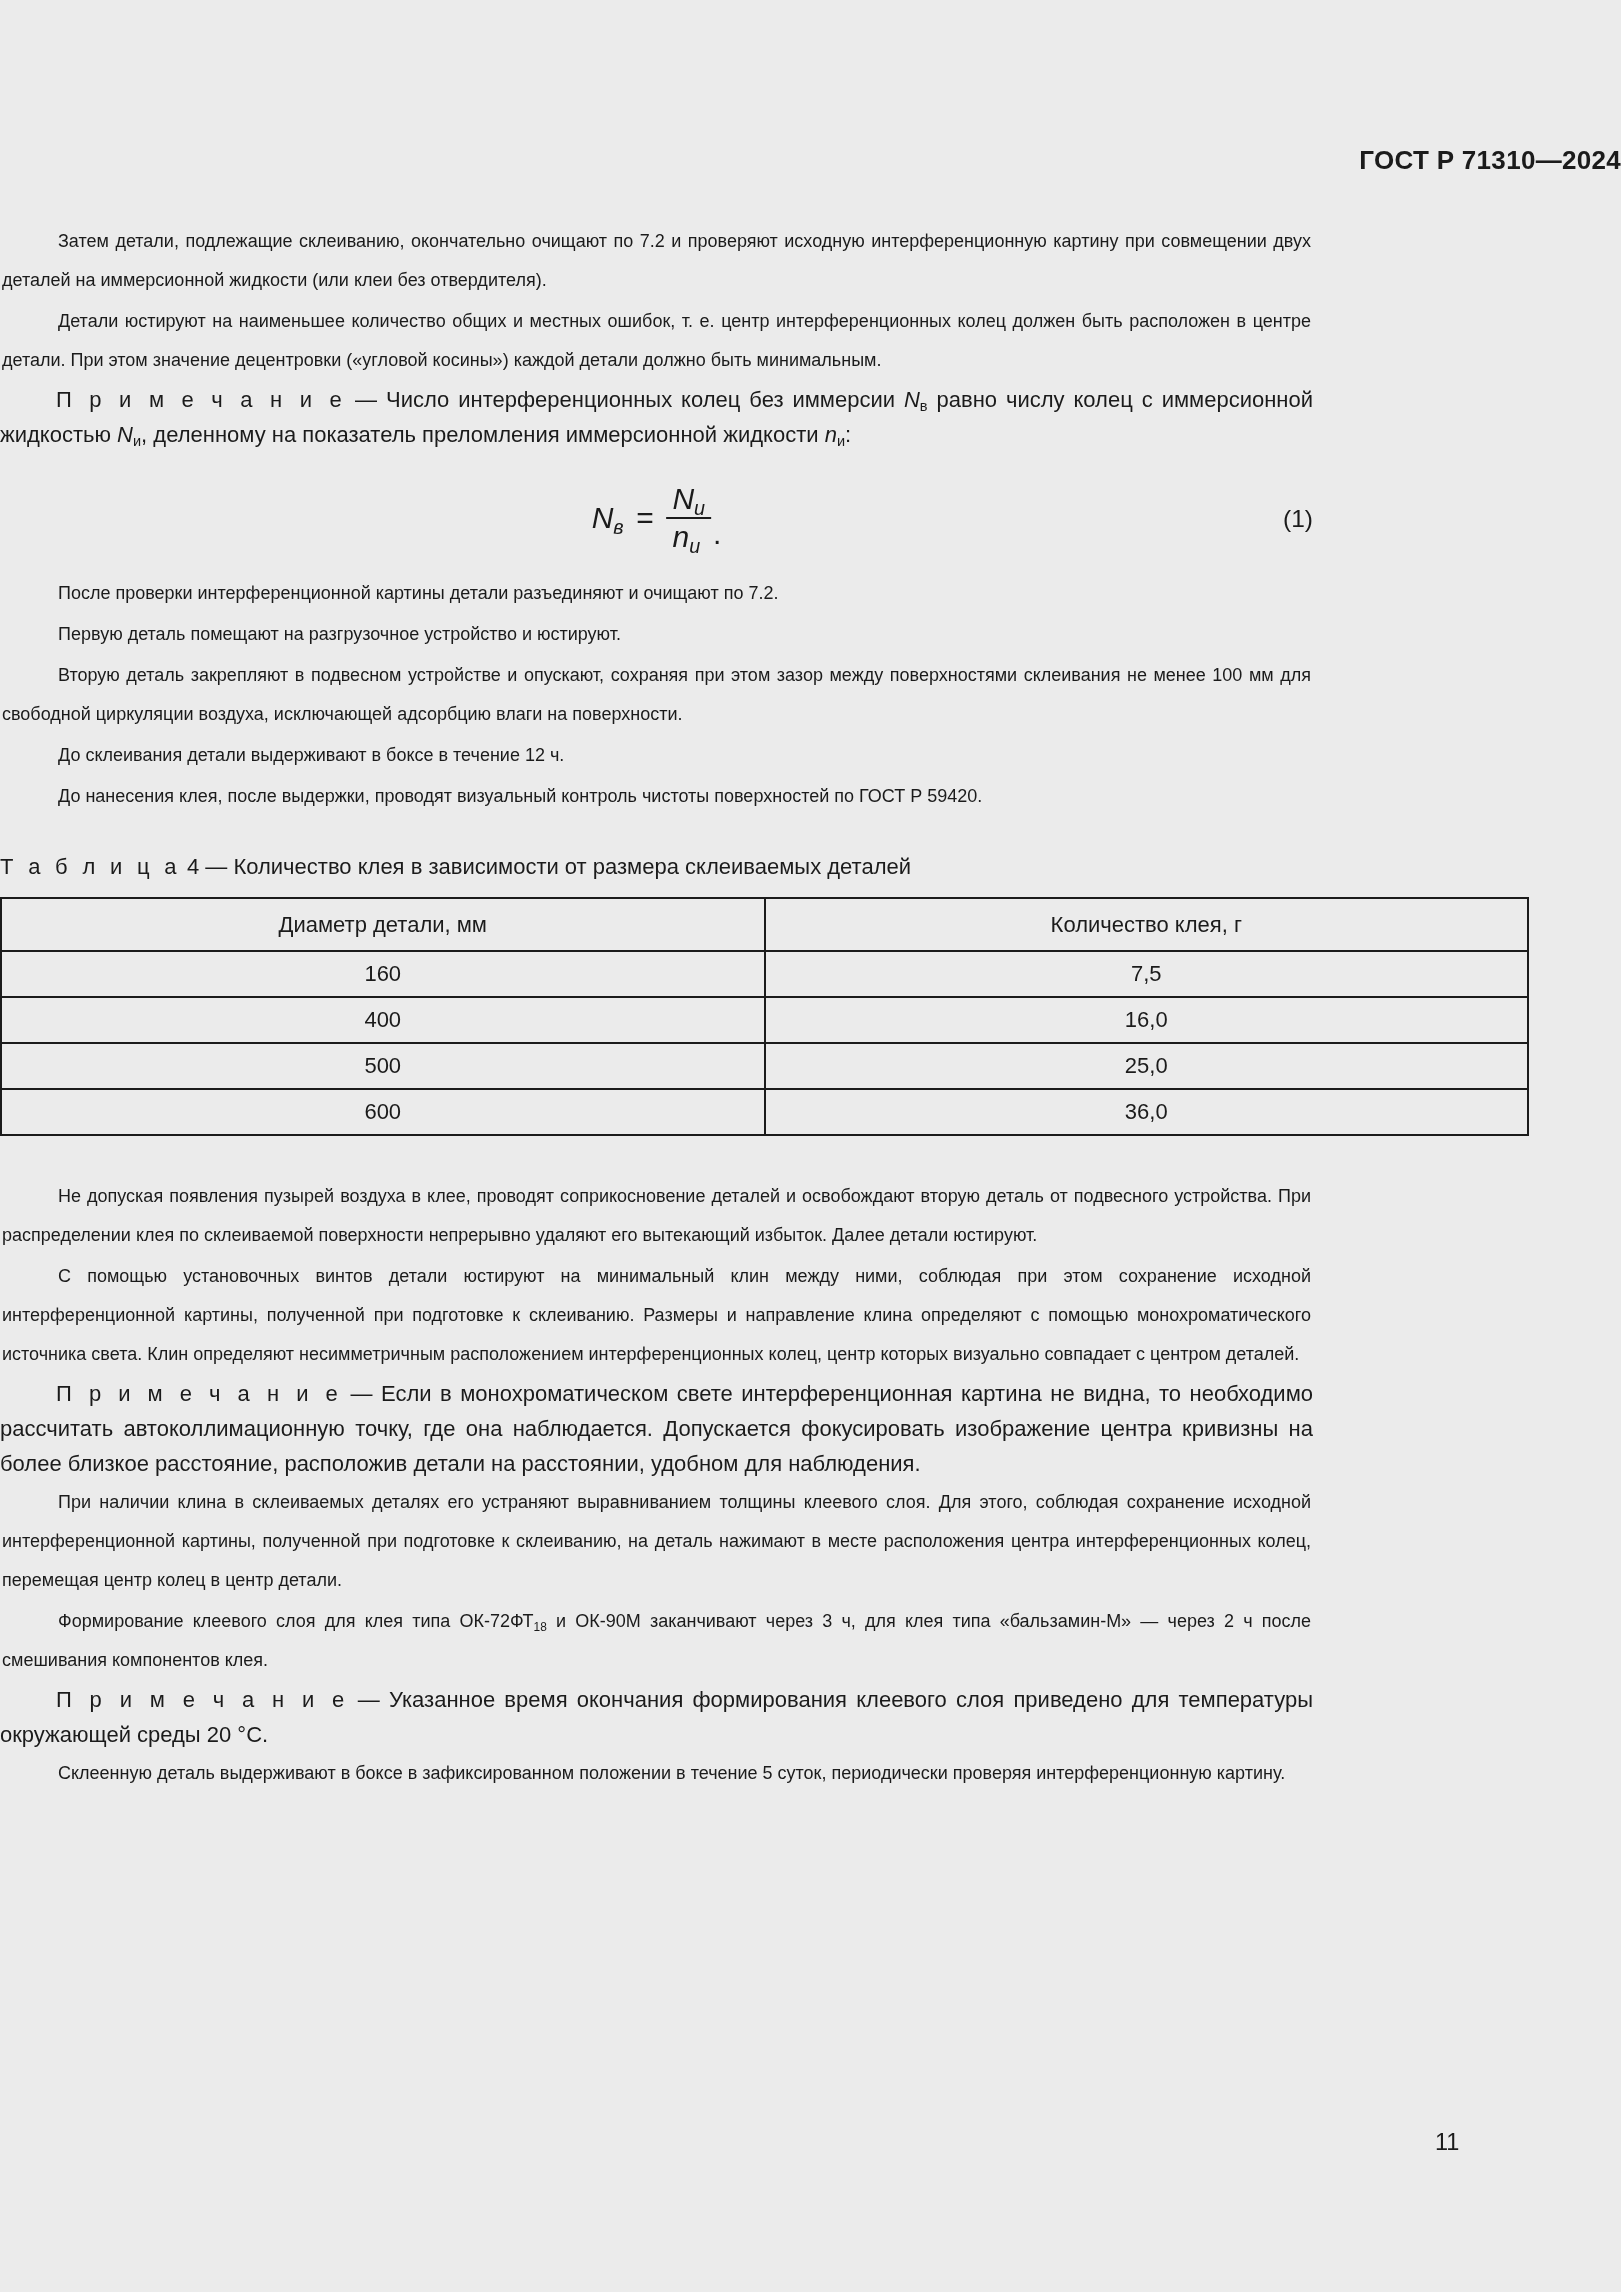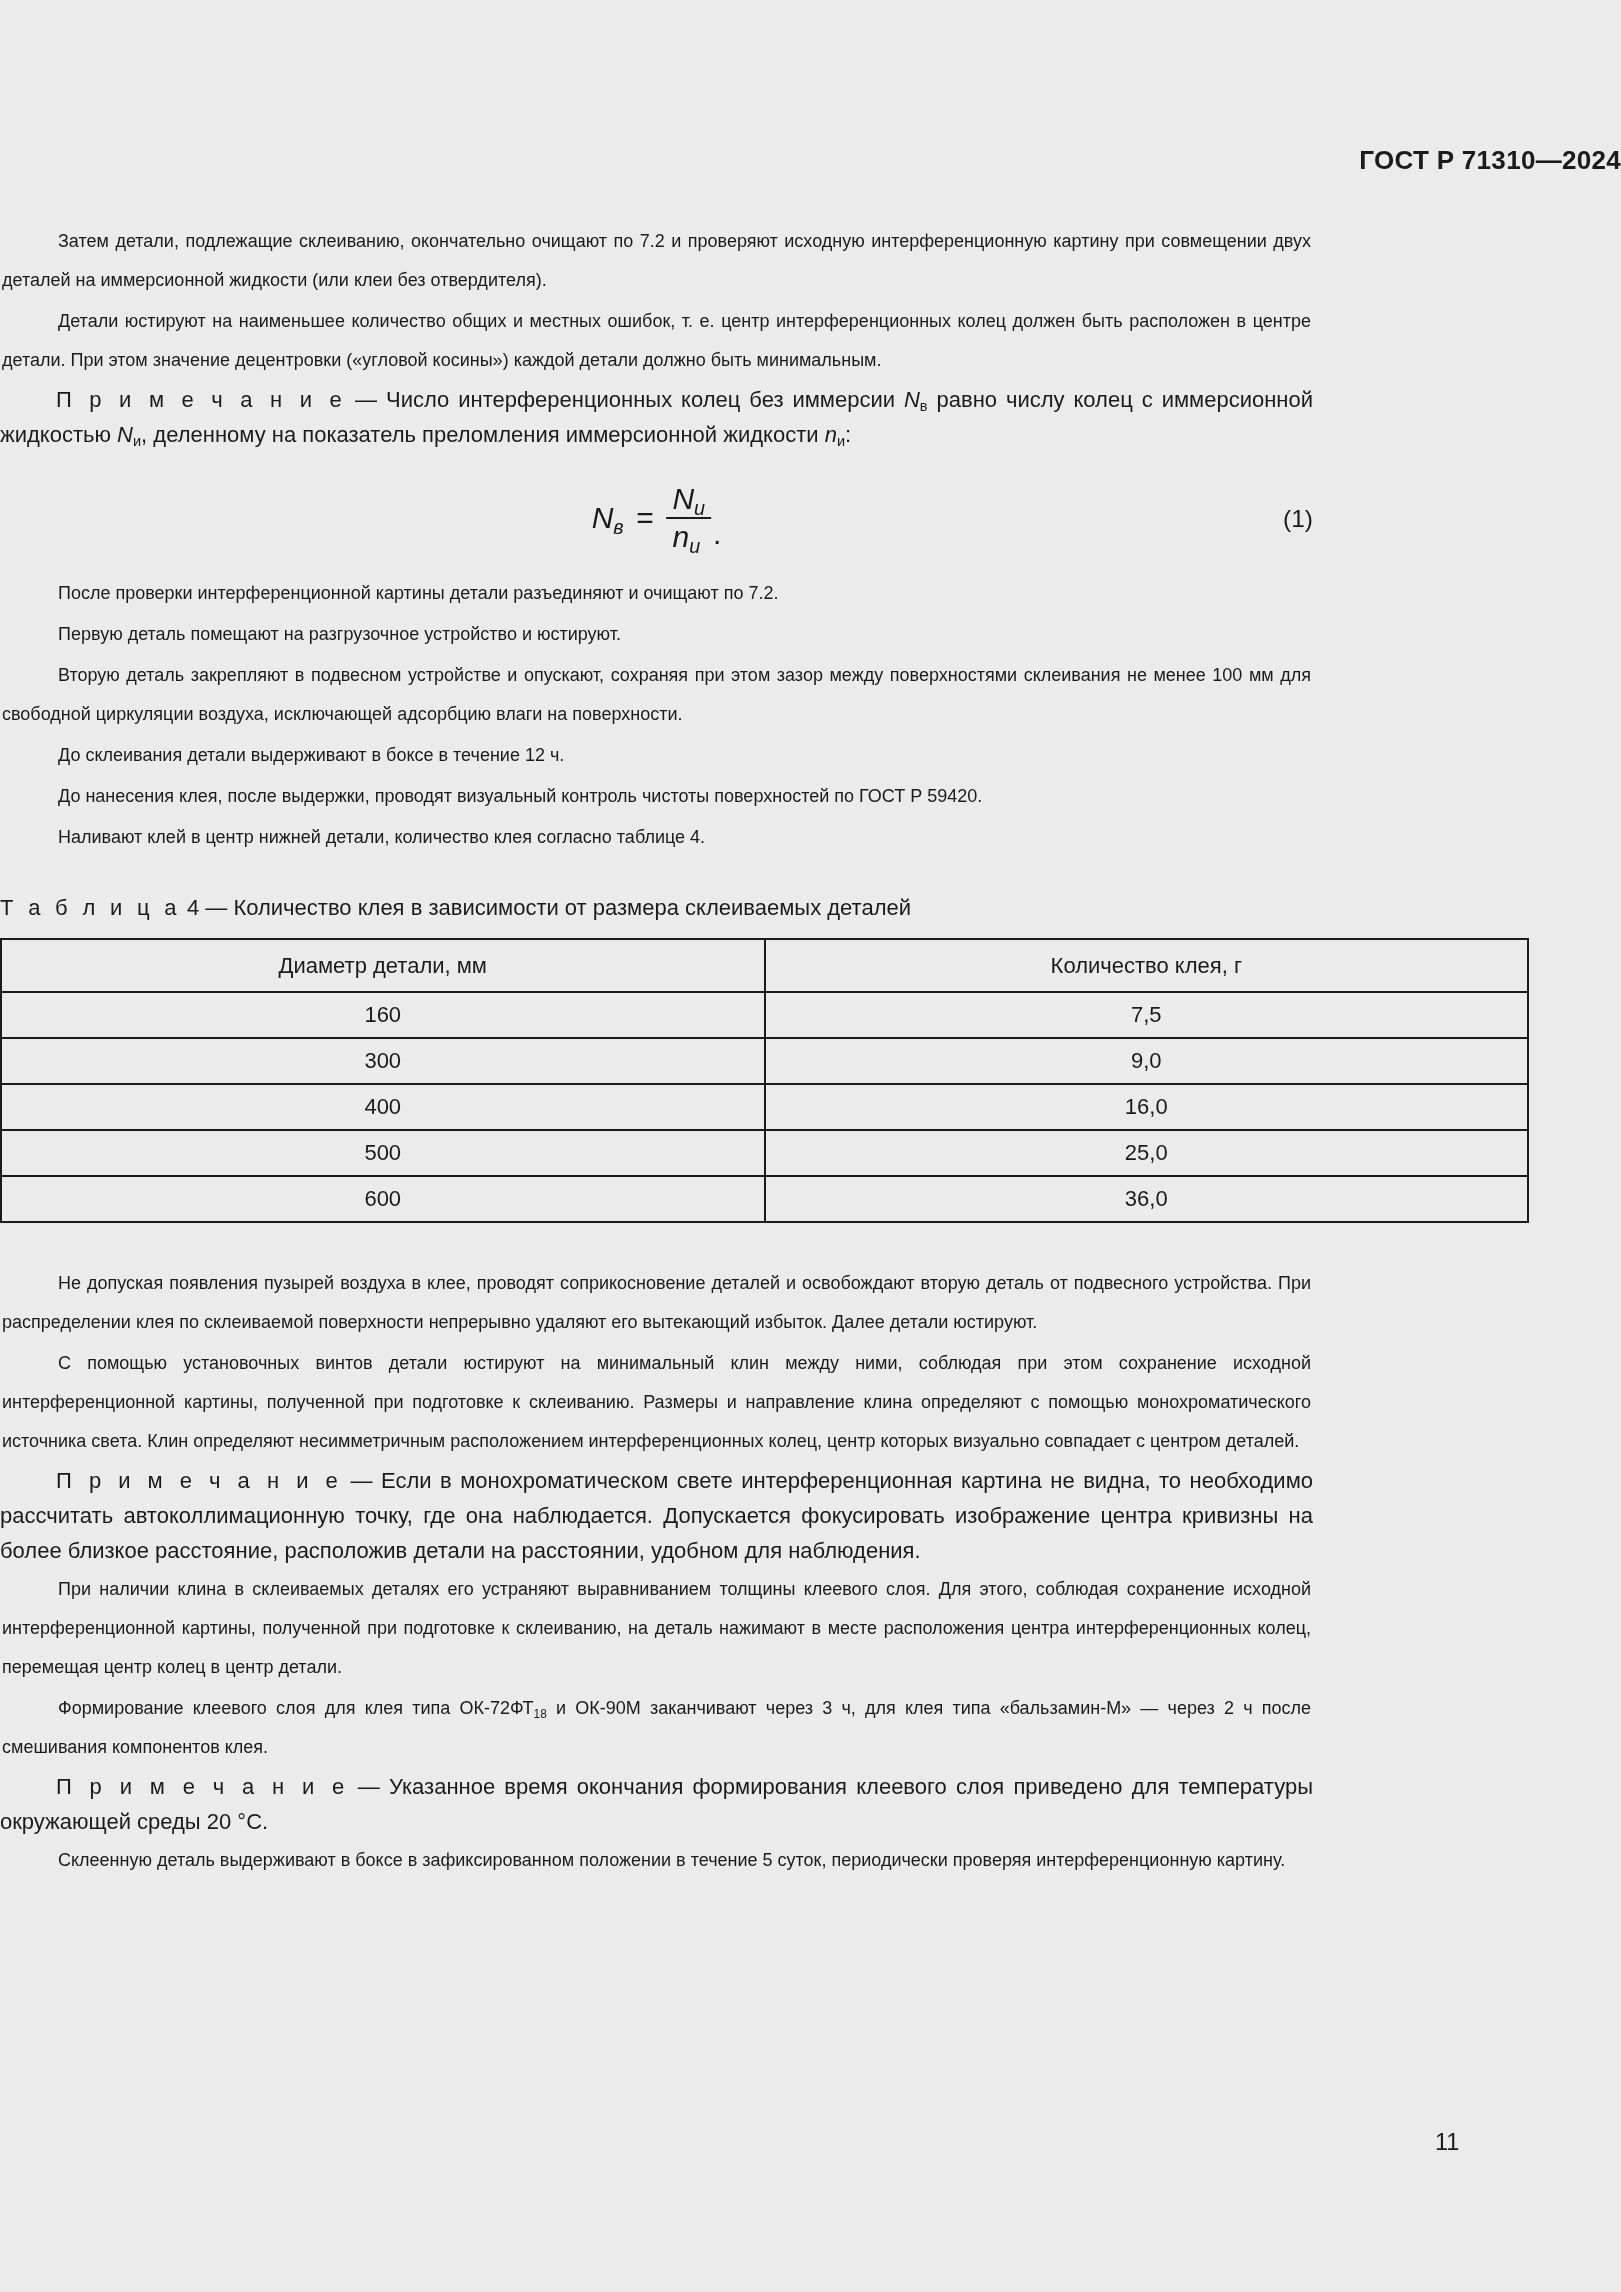--- a/index.html
+++ b/index.html
@@ -174,43 +174,38 @@
         <span class="dot">.</span>
       </div>
       <div class="eqnum">(1)</div>
     </div>
 
     <p class="para">После проверки интерференционной картины детали разъединяют и очищают по 7.2.</p>
     <p class="para">Первую деталь помещают на разгрузочное устройство и юстируют.</p>
     <p class="para">Вторую деталь закрепляют в подвесном устройстве и опускают, сохраняя при этом зазор между поверхностями склеивания не менее 100 мм для свободной циркуляции воздуха, исключающей адсорбцию влаги на поверхности.</p>
     <p class="para">До склеивания детали выдерживают в боксе в течение 12 ч.</p>
     <p class="para">До нанесения клея, после выдержки, проводят визуальный контроль чистоты поверхностей по ГОСТ Р 59420.</p>
-    <p class="para">Наливают клей в центр нижней детали, количество клея согласно таблице 4.</p>
 
     <p class="tbl-caption" style="margin-top:35px;">
       <span class="spaced">Т а б л и ц а</span>&nbsp;<span>4</span><span> — </span><span>Количество клея в зависимости от размера склеиваемых деталей</span>
     </p>
 
     <table class="gost">
       <thead>
         <tr>
           <th>Диаметр детали, мм</th>
           <th>Количество клея, г</th>
         </tr>
       </thead>
       <tbody>
         <tr>
           <td>160</td>
           <td>7,5</td>
         </tr>
         <tr>
-          <td>300</td>
-          <td>9,0</td>
-        </tr>
-        <tr>
           <td>400</td>
           <td>16,0</td>
         </tr>
         <tr>
           <td>500</td>
           <td>25,0</td>
         </tr>
         <tr>
           <td>600</td>
           <td>36,0</td>

